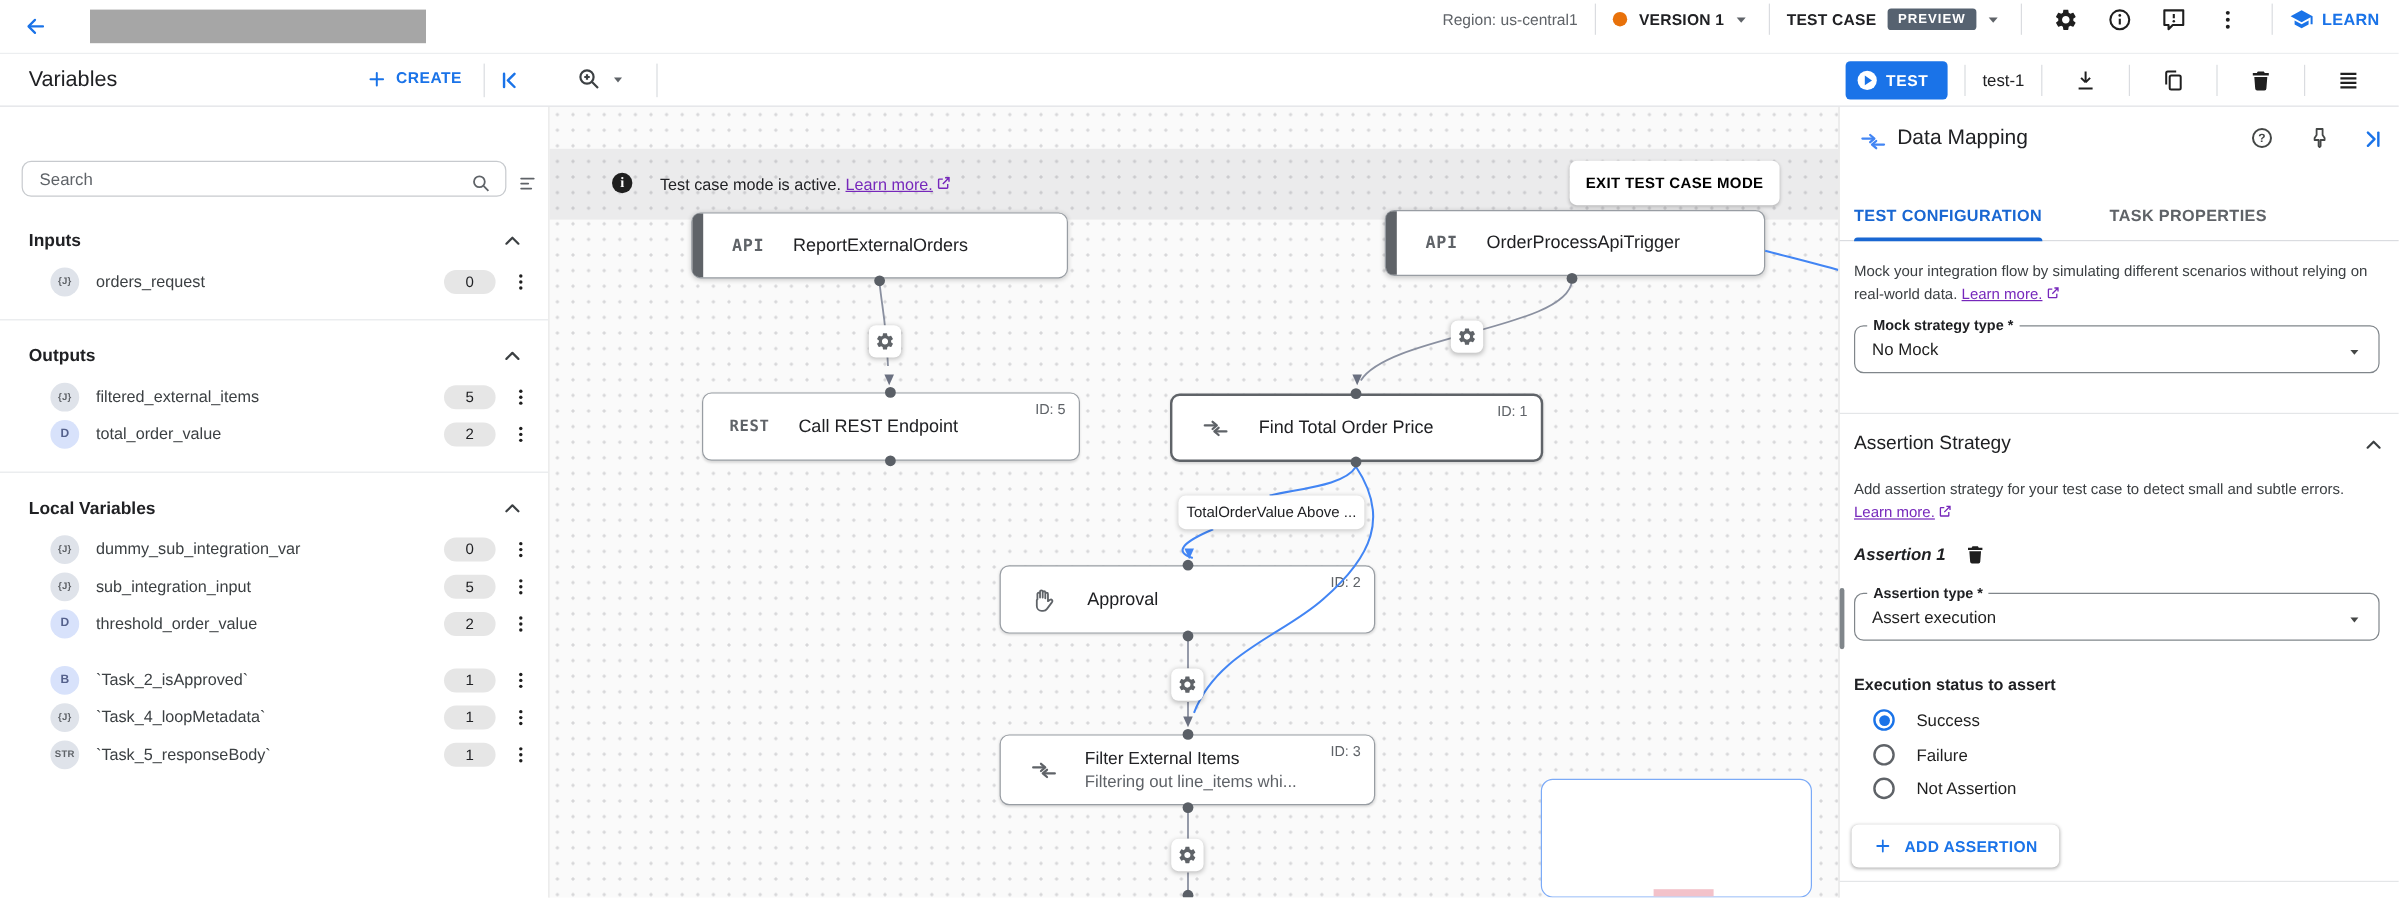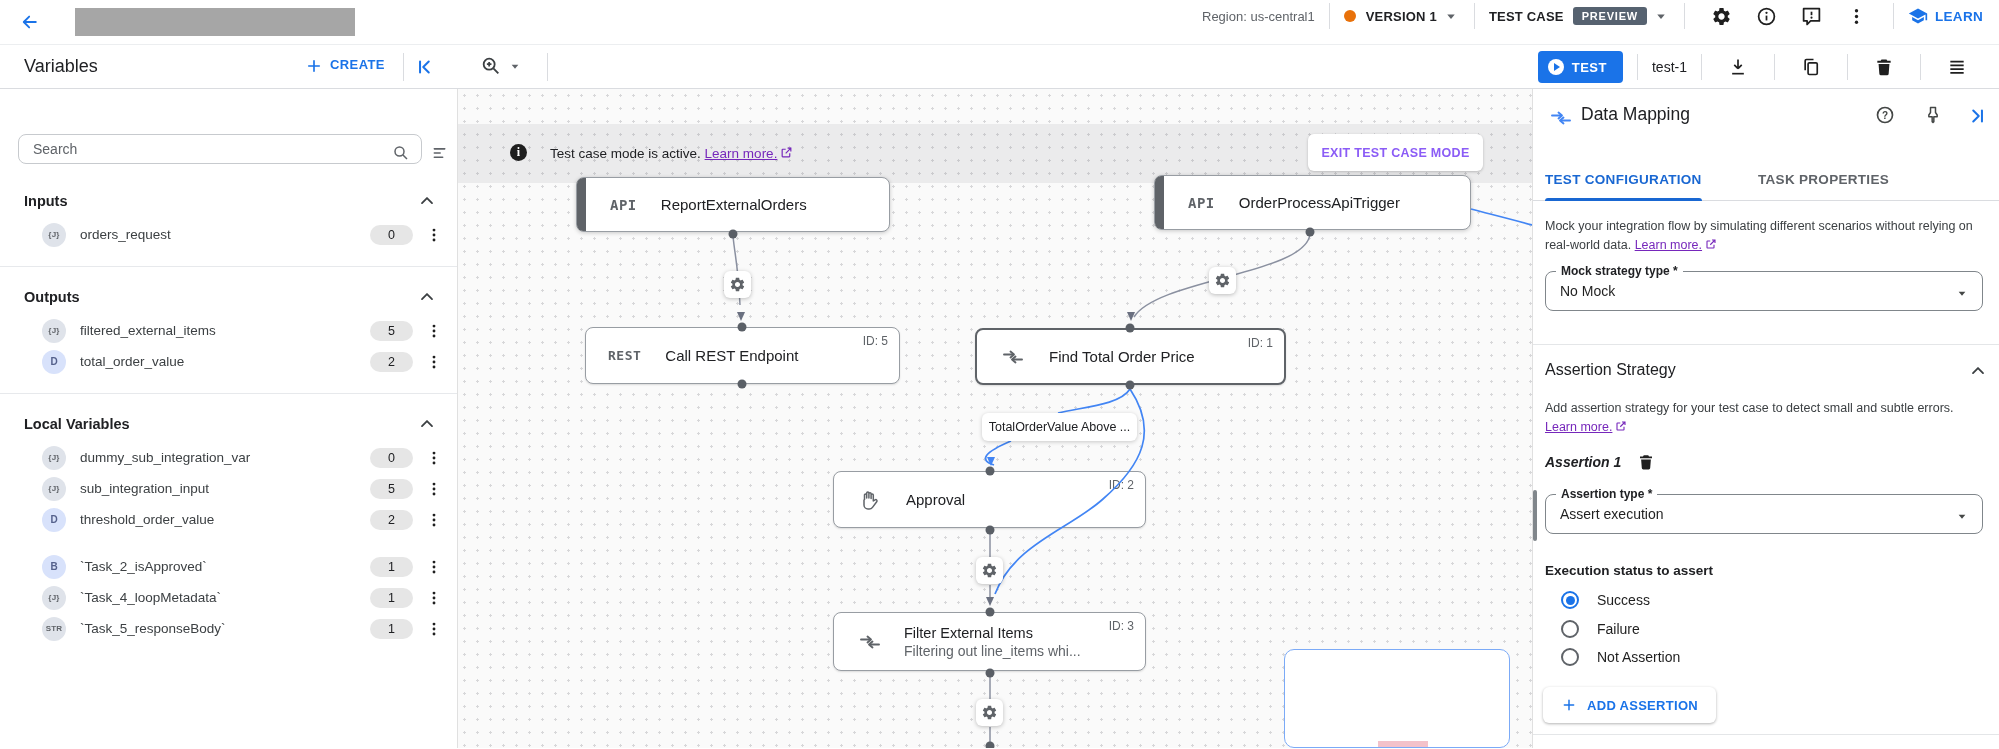--- a/index.html
+++ b/index.html
@@ -74,21 +74,21 @@
   .canvas { width:1074px; position:relative; overflow:hidden; background-color:#fafafa;
     background-image:radial-gradient(circle,#d7d7d9 1.2px,transparent 1.4px); background-size:13px 13px; }
   .banner-strip { position:absolute; left:0; right:0; top:35px; height:59px; background:rgba(62,66,73,.08); }
   .banner-info { position:absolute; left:52px; top:55px; width:17px; height:17px; background:#1f1f1f;
     border-radius:50%; color:#fff; font-size:12px; font-weight:bold; text-align:center; line-height:17px;
     font-family:"Liberation Serif",serif; }
   .banner-text { position:absolute; left:92px; top:57px; font-size:13.5px; color:#202124; }
   .plink { color:#7627bb; text-decoration:underline; cursor:pointer; }
   .ext { display:inline-block; vertical-align:-1px; margin-left:3px; color:#7627bb; }
   .exit-btn { position:absolute; left:850px; top:45px; width:175px; height:37px; background:#fff;
-    border:none; border-radius:6px; box-shadow:0 1px 3px rgba(0,0,0,.22); color:#8b5cf6;
+    border:none; border-radius:6px; box-shadow:0 1px 3px rgba(0,0,0,.22); color:#000000;
     font-size:12.5px; font-weight:bold; letter-spacing:.3px; font-family:inherit; cursor:pointer; }
   .node { position:absolute; background:#fff; border:1.3px solid #989da3; border-radius:8px;
     display:flex; align-items:center; box-shadow:0 1px 2px rgba(0,0,0,.13); cursor:pointer; }
   .node .tag { font-family:"DejaVu Sans Mono",monospace; font-weight:bold; font-size:14px;
     color:#5f6368; letter-spacing:.5px; }
   .node .title { font-size:15px; font-weight:500; color:#202124; margin-left:24px; }
   .node .nid { position:absolute; top:6px; right:11px; font-size:12px; color:#5f6368; }
   .node.trig { box-shadow:0 1px 4px rgba(0,0,0,.2); }
   .node.trig::before { content:""; position:absolute; left:0; top:0; bottom:0; width:9px;
     background:#5f6368; border-radius:6px 0 0 6px; }

